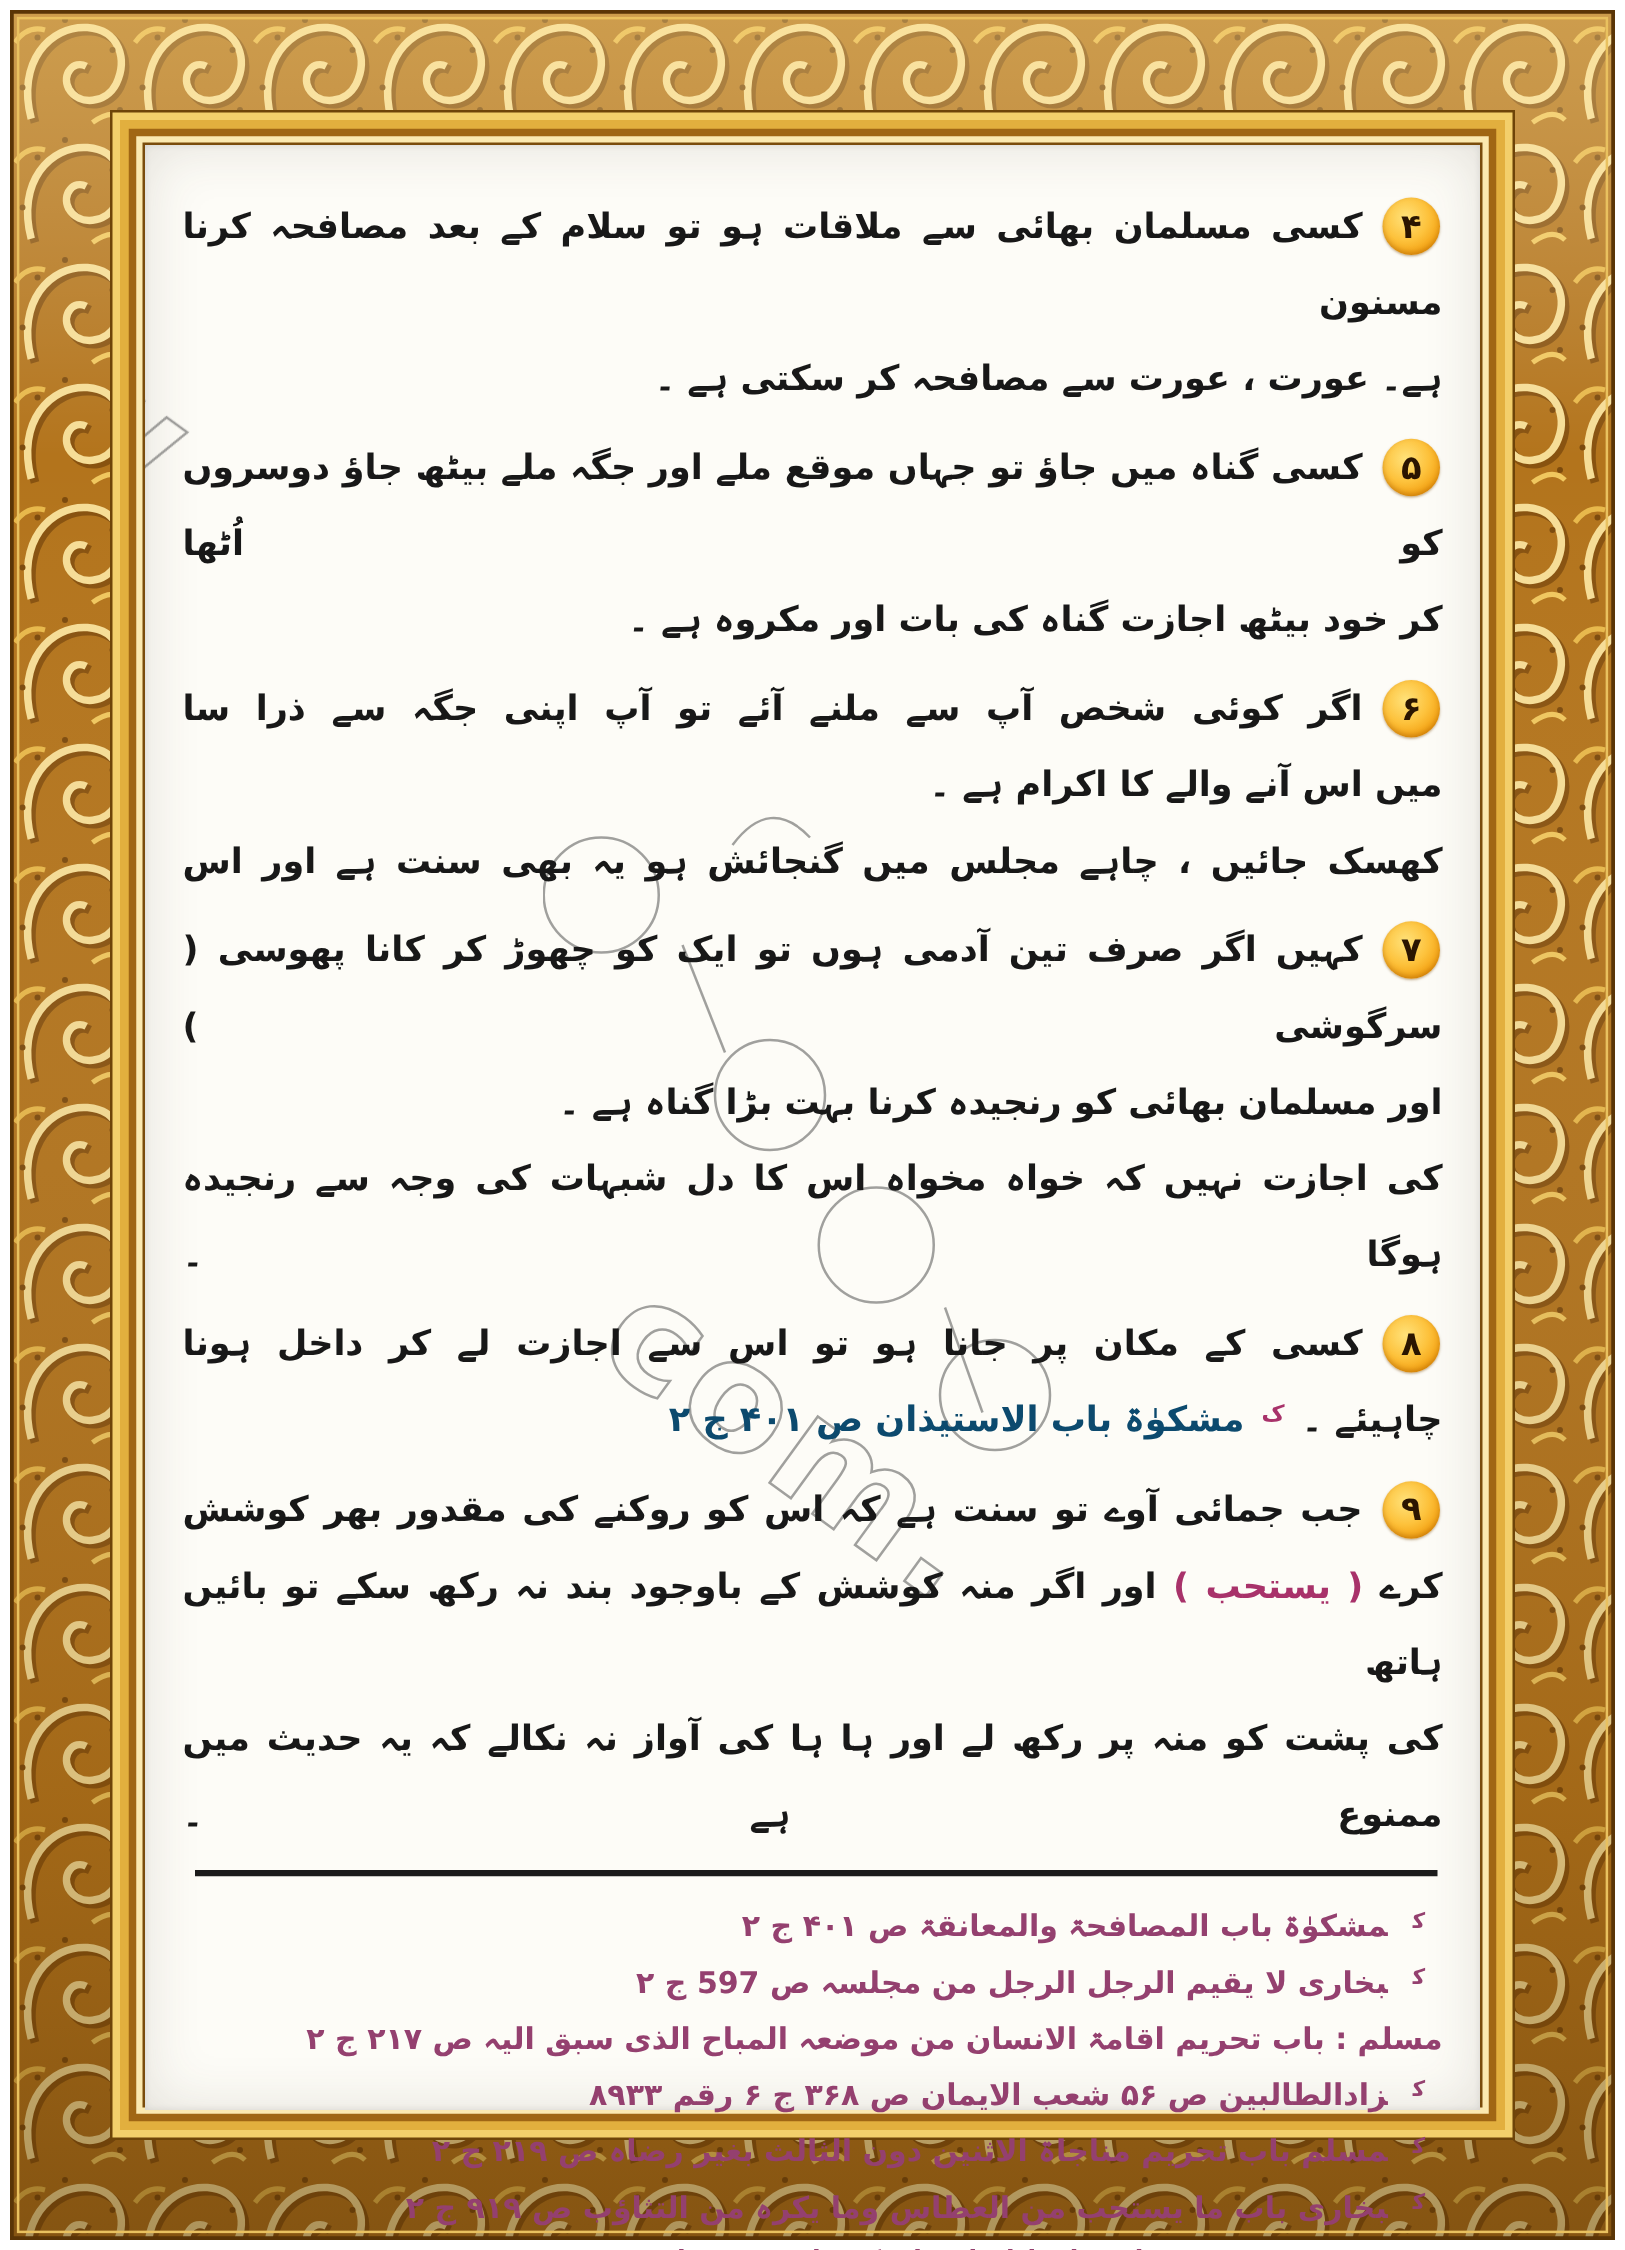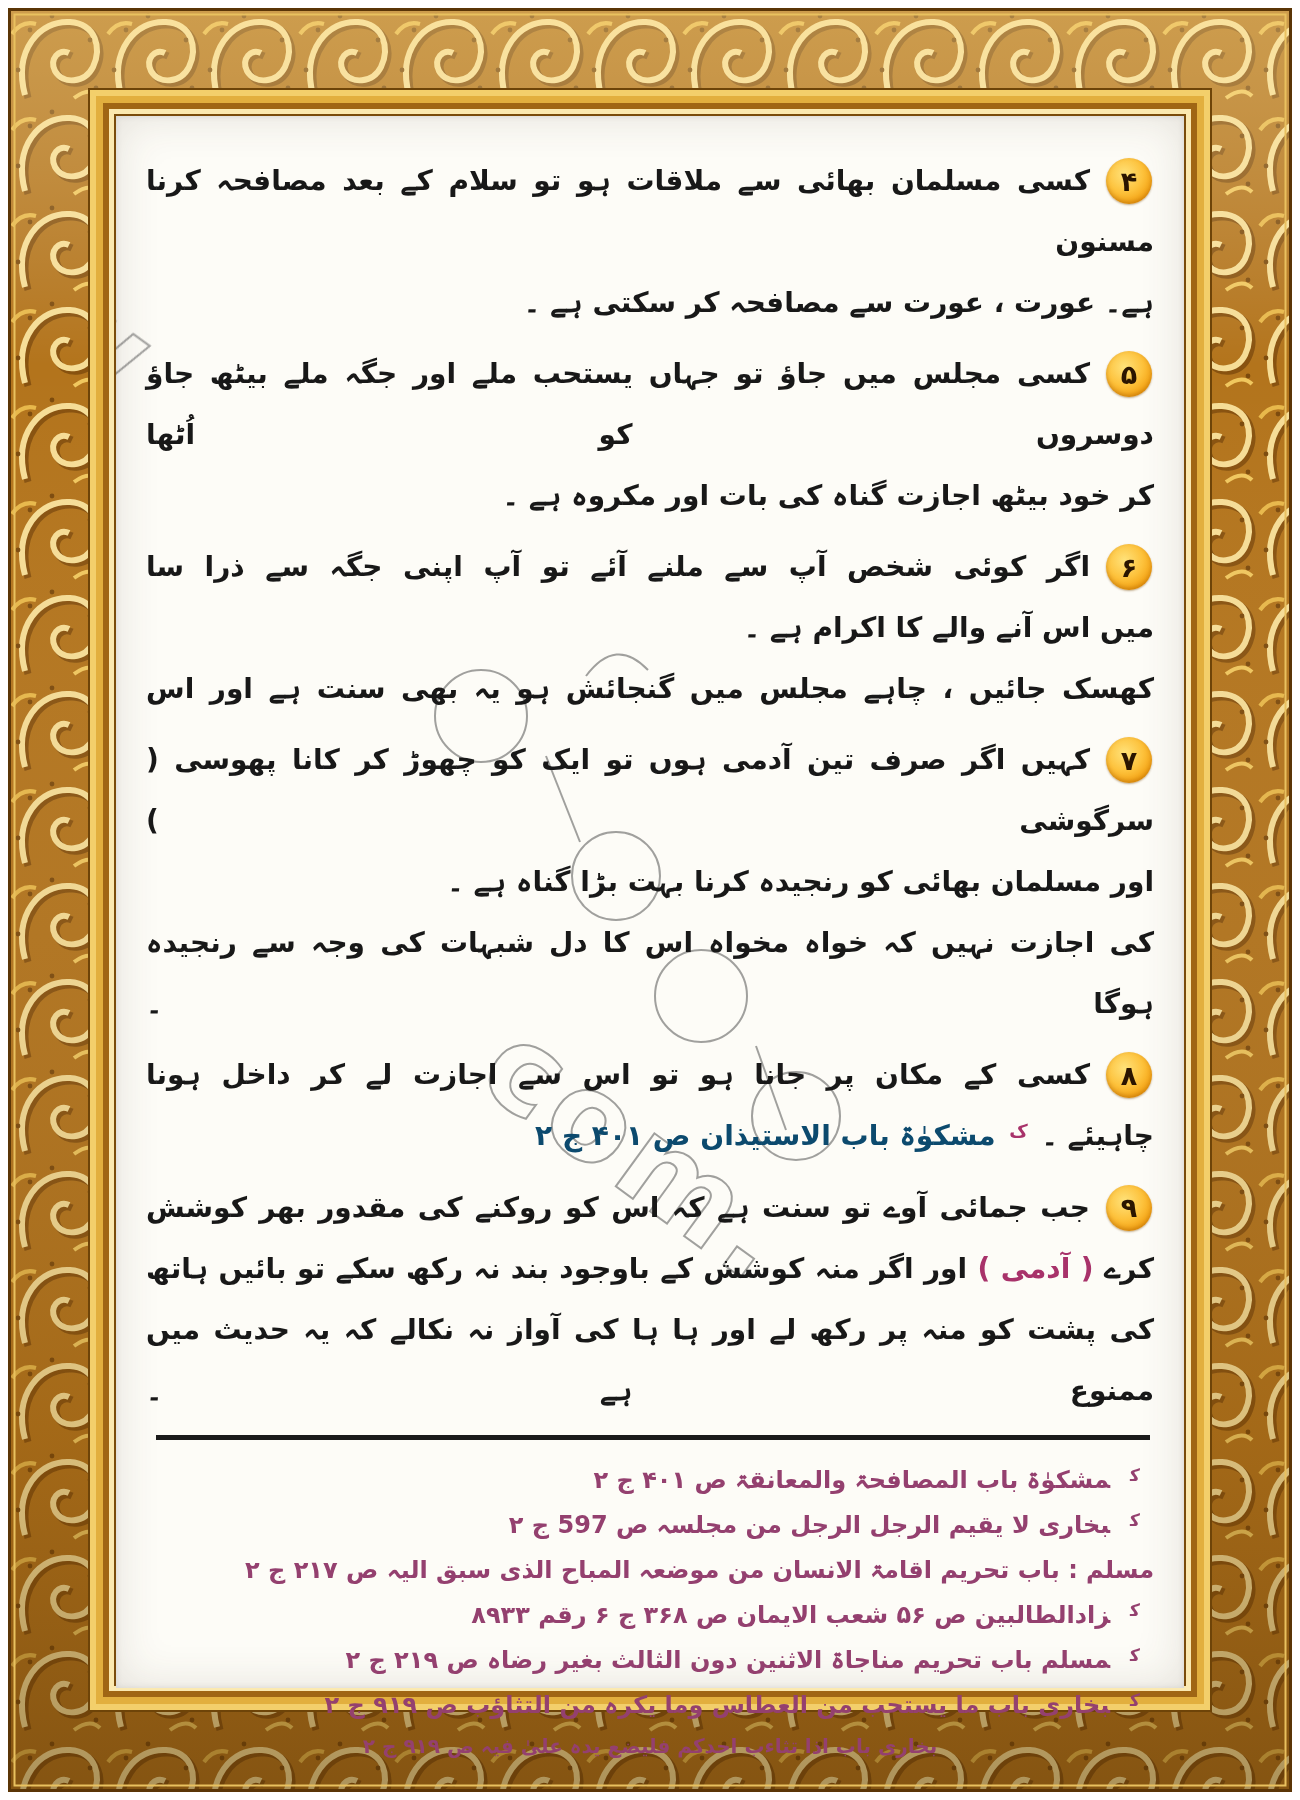--- a/index.html
+++ b/index.html
@@ -119,21 +119,21 @@
     <div class="content">
 
       <div class="item">
         <span class="badge">۴</span>
         <div class="line j">کسی مسلمان بھائی سے ملاقات ہو تو سلام کے بعد مصافحہ کرنا مسنون</div>
         <div class="line">ہے۔ عورت ، عورت سے مصافحہ کر سکتی ہے ۔</div>
       </div>
 
       <div class="item">
         <span class="badge">۵</span>
-        <div class="line j">کسی مجلس میں جاؤ تو جہاں یستحب ملے اور جگہ ملے بیٹھ جاؤ دوسروں کو اُٹھا</div>
+        <div class="line j">کسی گناہ میں جاؤ تو جہاں موقع ملے اور جگہ ملے بیٹھ جاؤ دوسروں کو اُٹھا</div>
         <div class="line">کر خود بیٹھ اجازت گناہ کی بات اور مکروہ ہے ۔</div>
       </div>
 
       <div class="item">
         <span class="badge">۶</span>
         <div class="line j">اگر کوئی شخص آپ سے ملنے آئے تو آپ اپنی جگہ سے ذرا سا</div>
         <div class="line">میں اس آنے والے کا اکرام ہے ۔</div>
         <div class="line j">کھسک جائیں ، چاہے مجلس میں گنجائش ہو یہ بھی سنت ہے اور اس</div>
       </div>
 
@@ -152,21 +152,21 @@
           <span class="inline-marker">ک</span>
           <span class="citation">مشکوٰۃ باب الاستیذان ص ۴۰۱ ج ۲</span>
         </div>
       </div>
 
       <div class="item">
         <span class="badge">۹</span>
         <div class="line j">جب جمائی آوے تو سنت ہے کہ اس کو روکنے کی مقدور بھر کوشش</div>
         <div class="line j">
           <span>کرے</span>
-          <span class="red-inline">( آدمی )</span>
+          <span class="red-inline">( یستحب )</span>
           <span>اور اگر منہ کوشش کے باوجود بند نہ رکھ سکے تو بائیں ہاتھ</span>
         </div>
         <div class="line j">کی پشت کو منہ پر رکھ لے اور ہا ہا کی آواز نہ نکالے کہ یہ حدیث میں ممنوع ہے ۔</div>
       </div>
 
       <div class="fn-rule"></div>
 
       <div class="footnotes">
         <div class="fn">
           <span class="fn-marker">ک</span><span>مشکوٰۃ باب المصافحۃ والمعانقۃ ص ۴۰۱ ج ۲</span>

